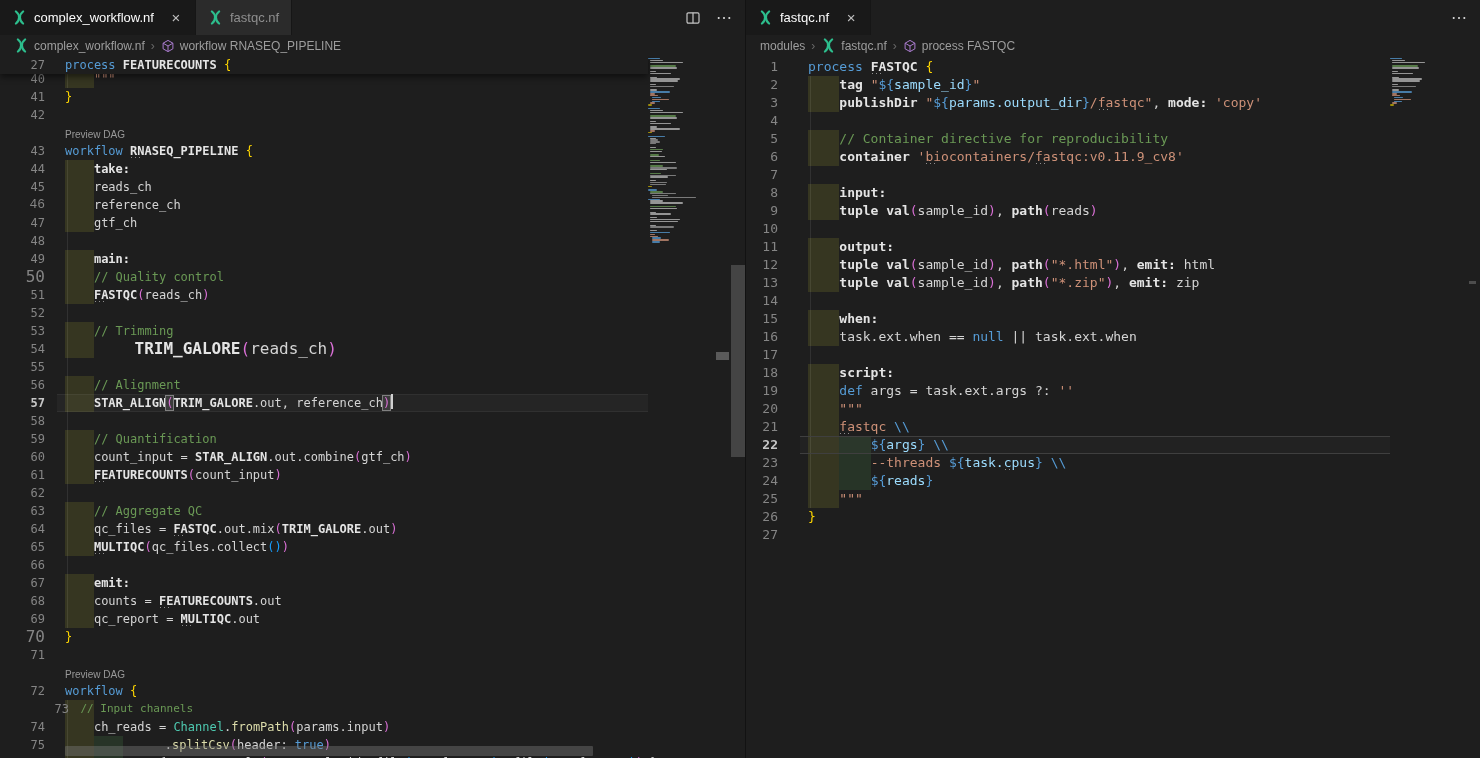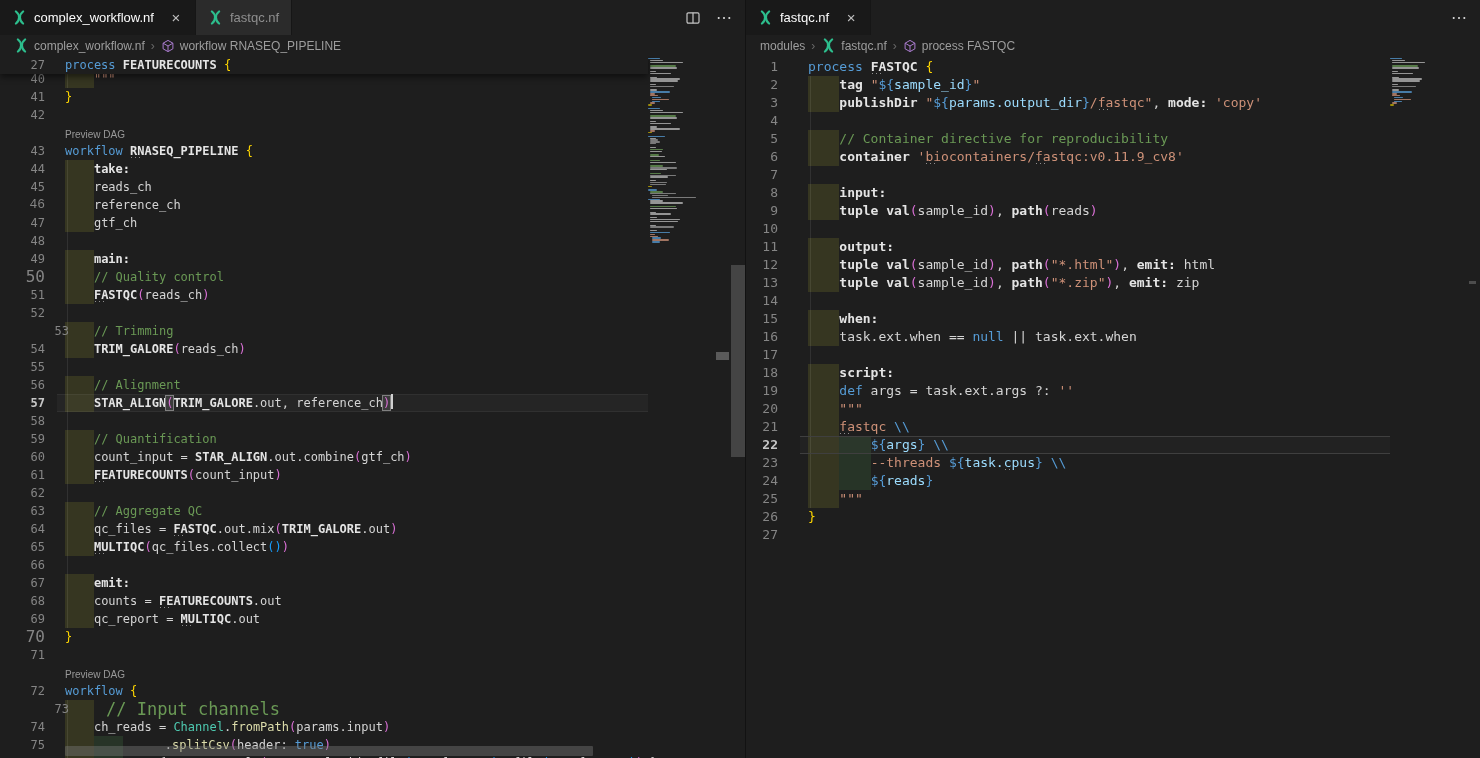--- a/index.html
+++ b/index.html
@@ -186,28 +186,28 @@
           <span class="txt" style="left: 65px; font-size: 12px;"><span class="pl">    </span><span class="dc u">FASTQC</span><span class="b2">(</span><span class="pl">reads_ch</span><span class="b2">)</span></span>
         </div>
         <div class="row" style="top: 248px;">
           <div class="guide" style="left: 67px;"></div>
           <span class="num" style="width: 45px; font-size: 12px;">52</span>
           <span class="txt" style="left: 65px; font-size: 12px;"></span>
         </div>
         <div class="row" style="top: 266px;">
           <div class="guide" style="left: 67px;"></div>
           <div class="iblock" style="left: 65px; width: 28.92px; background: rgba(255, 255, 64, 0.11);"></div>
-          <span class="num" style="width: 45px; font-size: 12px; margin-left: 24px;">53</span>
+          <span class="num" style="width: 45px; font-size: 12px;">53</span>
           <span class="txt" style="left: 65px; font-size: 12px;"><span class="pl">    </span><span class="com">// Trimming</span></span>
         </div>
         <div class="row" style="top: 284px;">
           <div class="guide" style="left: 67px;"></div>
           <div class="iblock" style="left: 65px; width: 28.92px; background: rgba(255, 255, 64, 0.11);"></div>
           <span class="num" style="width: 45px; font-size: 12px;">54</span>
-          <span class="txt" style="left: 65px; font-size: 12px;"><span class="pl">    </span><span class="dc">TRIM_GALORE</span><span class="b2">(</span><span class="pl">reads_ch</span><span class="b2">)</span></span>
+          <span class="txt" style="left: 65px; font-size: 16px; padding-left: 31px;"><span class="pl">    </span><span class="dc">TRIM_GALORE</span><span class="b2">(</span><span class="pl">reads_ch</span><span class="b2">)</span></span>
         </div>
         <div class="row" style="top: 302px;">
           <div class="guide" style="left: 67px;"></div>
           <span class="num" style="width: 45px; font-size: 12px;">55</span>
           <span class="txt" style="left: 65px; font-size: 12px;"></span>
         </div>
         <div class="row" style="top: 320px;">
           <div class="guide" style="left: 67px;"></div>
           <div class="iblock" style="left: 65px; width: 28.92px; background: rgba(255, 255, 64, 0.11);"></div>
           <span class="num" style="width: 45px; font-size: 12px;">56</span>
@@ -301,21 +301,21 @@
           <span class="codelens" style="left: 65px;">Preview DAG</span>
         </div>
         <div class="row" style="top: 626px;">
           <span class="num" style="width: 45px; font-size: 12px;">72</span>
           <span class="txt" style="left: 65px; font-size: 12px;"><span class="kw">workflow</span><span class="pl"> </span><span class="b1">{</span></span>
         </div>
         <div class="row" style="top: 644px;">
           <div class="guide" style="left: 67px;"></div>
           <div class="iblock" style="left: 65px; width: 28.92px; background: rgba(255, 255, 64, 0.11);"></div>
           <span class="num" style="width: 45px; font-size: 12px; padding-left: 24px;">73</span>
-          <span class="txt" style="left: 65px; font-size: 17px;"><span class="pl">    </span><span class="com">// Input channels</span></span>
+          <span class="txt" style="left: 54px; font-size: 11px;"><span class="pl">    </span><span class="com">// Input channels</span></span>
         </div>
         <div class="row" style="top: 662px;">
           <div class="guide" style="left: 67px;"></div>
           <div class="iblock" style="left: 65px; width: 28.92px; background: rgba(255, 255, 64, 0.11);"></div>
           <span class="num" style="width: 45px; font-size: 12px;">74</span>
           <span class="txt" style="left: 65px; font-size: 12px;"><span class="pl">    </span><span class="pl">ch_reads = </span><span class="ty">Channel</span><span class="pl">.</span><span class="fn">fromPath</span><span class="b2">(</span><span class="pl">params.input</span><span class="b2">)</span></span>
         </div>
         <div class="row" style="top: 680px;">
           <div class="guide" style="left: 67px;"></div>
           <div class="iblock" style="left: 65px; width: 28.92px; background: rgba(255, 255, 64, 0.11);"></div>

